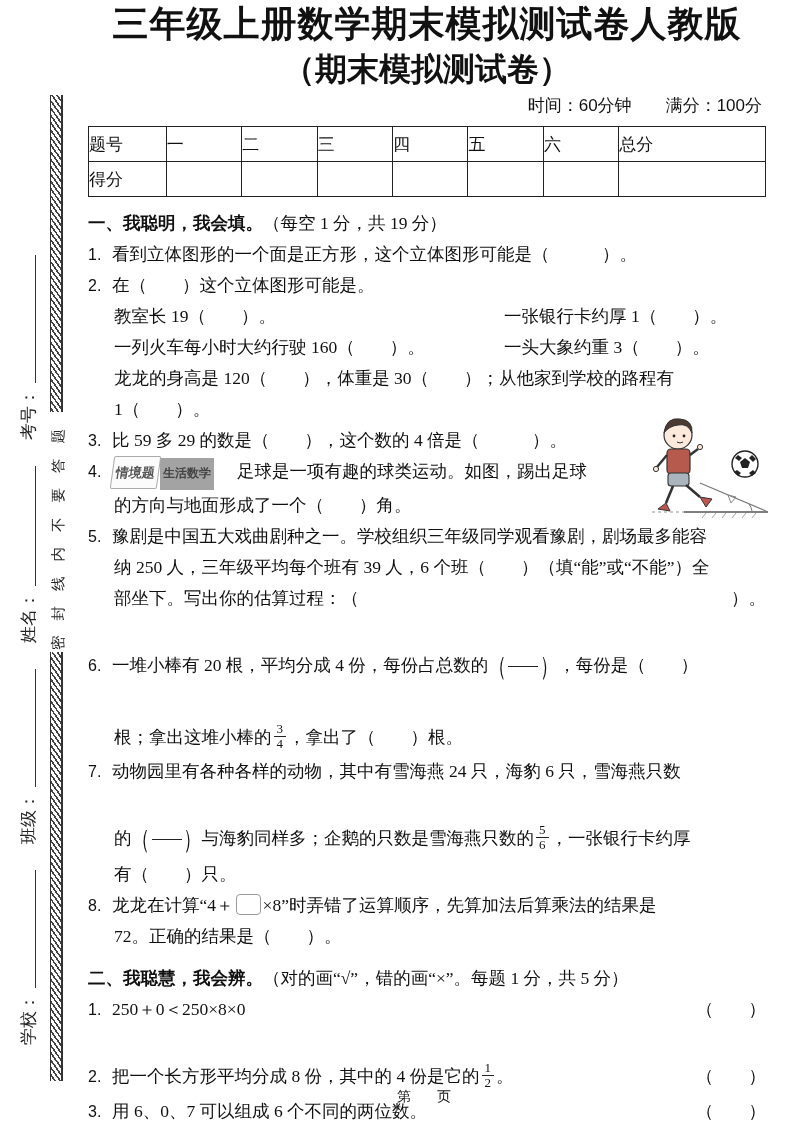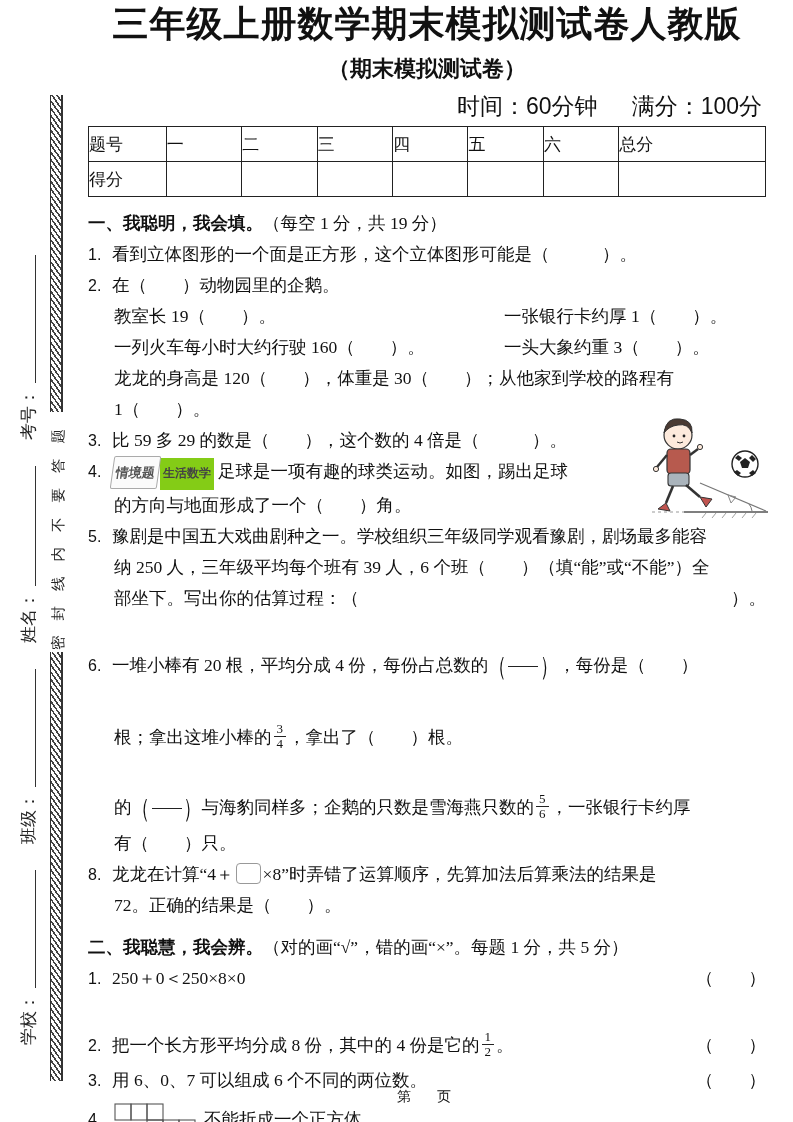--- a/index.html
+++ b/index.html
@@ -42,24 +42,24 @@
   
   main { position:absolute; left:88px; top:0; width:678px; }
   .title {
     text-align:center;
     font-family:"Liberation Sans","DejaVu Sans",sans-serif;
     font-weight:bold; font-size:36px; line-height:48px; letter-spacing:1px;
   }
   .subtitle {
     text-align:center;
     font-family:"Liberation Sans","DejaVu Sans",sans-serif;
-    font-weight:bold; font-size:22px; line-height:42px;
+    font-weight:bold; font-size:32px; line-height:42px;
   }
   .meta {
-    text-align:right; font-size:23px; line-height:28px; margin:2px 4px 6px 0;
+    text-align:right; font-size:17px; line-height:28px; margin:2px 4px 6px 0;
     font-family:"Liberation Sans","DejaVu Sans",sans-serif;
   }
   .meta .gap { display:inline-block; width:34px; }
   table.score {
     width:100%; border-collapse:collapse; margin-top:4px;
     font-size:17px; text-align:left;
   }
   table.score td {
     border:1.6px solid #222; height:35px; padding:0;
   }
@@ -101,21 +101,21 @@
   
   .badge1 {
     display:inline-block; font-family:"Liberation Sans","DejaVu Sans",sans-serif;
     font-weight:bold; font-size:13px; color:#555;
     border:1px solid #aaa; border-radius:2px; background:#fbfbfb;
     padding:0 3px; transform:skewX(-8deg); margin-right:1px;
   }
   .badge2 {
     display:inline-block; font-family:"Liberation Sans","DejaVu Sans",sans-serif;
     font-weight:bold; font-size:12px; color:#444;
-    background:#84cc16; padding:0 3px 1px; margin-right:4px;
+    background:#a3a3a3; padding:0 3px 1px; margin-right:23px;
   }
   .taller { line-height:38px;margin-top:32px; }
   .q4row { line-height:46px;flex-direction:column; }
   .q5row { line-height:42px; }
   .inline-fig { vertical-align:middle; margin:0 6px 0 2px; }
   
   .soccer-wrap { position:relative; }
   .soccer-svg { position:absolute; right:-6px; top:-14px; }
   .narrow { margin-right:128px; }
   footer {
@@ -179,21 +179,21 @@
   <section class="sec">
     <div class="sec-head">
       <span class="bold">一、我聪明，我会填。</span><span>（每空 1 分，共 19 分）</span>
     </div>
 
     <div class="ln">
       <span class="qnum">1.</span><span>看到立体图形的一个面是正方形，这个立体图形可能是（　　　）。</span>
     </div>
 
     <div class="ln">
-      <span class="qnum">2.</span><span>在（　　）动物园里的企鹅。</span>
+      <span class="qnum">2.</span><span>在（　　）这个立体图形可能是。</span>
     </div>
     <div class="tworow">
       <span class="lft">教室长 19（　　）。</span>
       <span class="rgt">一张银行卡约厚 1（　　）。</span>
     </div>
     <div class="tworow">
       <span class="lft">一列火车每小时大约行驶 160（　　）。</span>
       <span class="rgt">一头大象约重 3（　　）。</span>
     </div>
     <div class="ln ind">龙龙的身高是 120（　　），体重是 30（　　）；从他家到学校的路程有</div>
@@ -268,20 +268,23 @@
           <span class="bigp">）</span>
         </span><span>，每份是（　　）</span>
     </div>
     <div class="ln ind taller">
       <span>根；拿出这堆小棒的</span><span class="frac">
           <span class="fn">3</span>
           <span class="fd">4</span>
         </span><span>，拿出了（　　）根。</span>
     </div>
 
+    <div class="ln">
+      <span class="qnum">7.</span><span>动物园里有各种各样的动物，其中有雪海燕 24 只，海豹 6 只，雪海燕只数</span>
+    </div>
     <div class="ln ind taller">
       <span>的</span><span class="fblank">
           <span class="bigp">（</span>
           <span class="fbbar"></span>
           <span class="bigp">）</span>
         </span><span>与海豹同样多；企鹅的只数是雪海燕只数的</span><span class="frac">
           <span class="fn">5</span>
           <span class="fd">6</span>
         </span><span>，一张银行卡约厚</span>
     </div>

